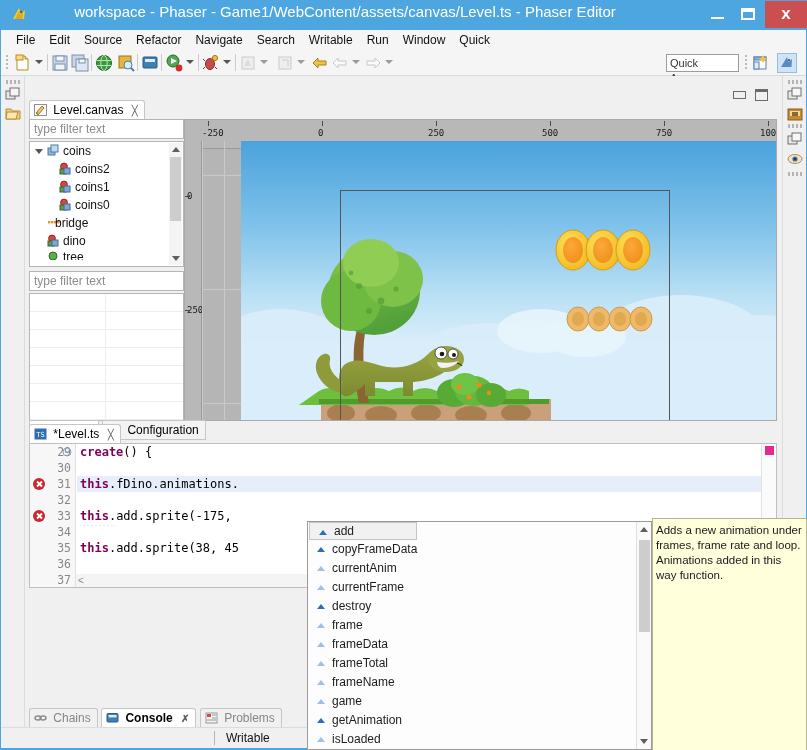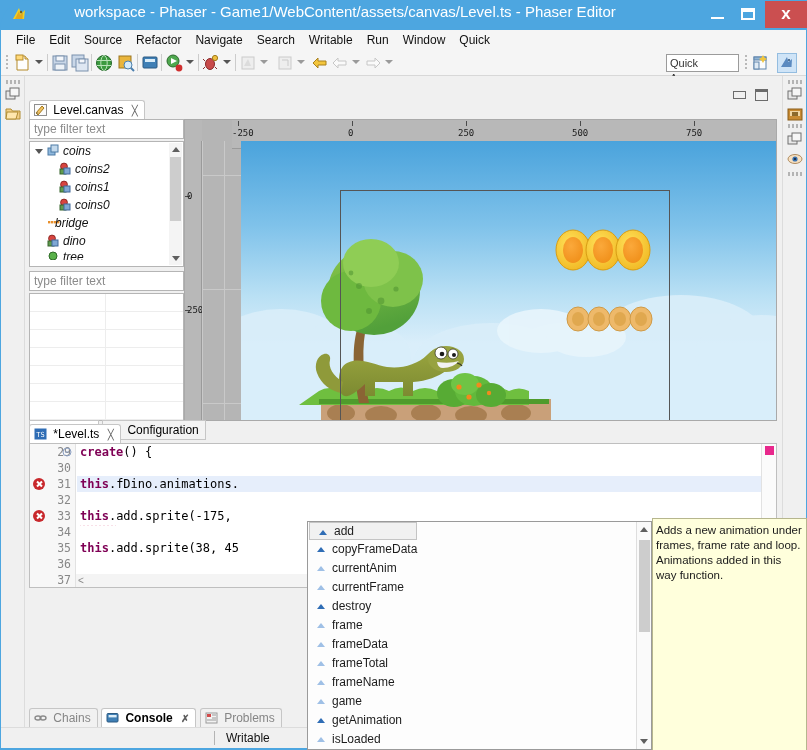--- a/index.html
+++ b/index.html
@@ -85,21 +85,21 @@
   .tab .tabicon { display:inline-block; width:13px; height:12px; vertical-align:-2px; margin-right:3px; }
   .tab .closex { display:inline-block; margin-left:5px; color:#5e5e5e; font-size:10px; }
 
   
   .leftcol { position:absolute; left:0; top:33px; width:155px; height:302px; background:#f0f0f0; }
   .filterbox {
     height:20px; border:1px solid #b5b5b5; background:#fff;
     font-size:12px; color:#8b8b8b; padding:2px 4px; line-height:15px;
   }
   .treebox { position:relative; border:1px solid #b5b5b5; background:#fff; overflow:hidden; }
-  .trow { position:relative; height:18px; line-height:18px; font-size:12px; white-space:nowrap; padding-left:15px;font-style:italic; }
+  .trow { position:relative; height:18px; line-height:18px; font-size:12px; white-space:nowrap; padding-left:15px; }
   .twist { position:absolute; left:6px; top:6px; width:0;height:0;
            border-top:4px solid transparent;border-bottom:4px solid transparent;border-left:5px solid #555;}
   .twist.open { border-left:4px solid transparent;border-right:4px solid transparent;
                 border-top:5px solid #555; border-bottom:none; left:5px; top:7px;}
   .ticon { position:absolute; width:13px; height:13px; top:2px; }
   .tlabel { position:absolute; font-size:12px; color:#111; top:0; }
 
   .vscroll { position:absolute; right:1px; top:1px; width:13px; bottom:1px; background:#f4f4f4; }
   .vthumb { position:absolute; left:1px; width:11px; background:#cdcdcd; }
   .sarrow { position:absolute; left:3px; width:0;height:0;
@@ -115,21 +115,21 @@
   .subtabs { position:absolute; left:0; bottom:0; height:20px; }
   .subtab {
     display:inline-block; height:20px; line-height:19px; padding:0 6px;
     font-size:12px; border:1px solid #c6c6c6; background:#f3f3f3; white-space:nowrap;
   }
   .subtab.active { background:#fff; border-bottom-color:#fff; }
   .subtab .sicon { display:inline-block; width:12px; height:11px; vertical-align:-1px; margin-right:3px; }
 
   
   .viewport { position:absolute; left:155px; top:33px; width:593px; height:302px; border:1px solid #a9a9a9; background:#b5b5b5; overflow:hidden;}
-  .ruler-h { position:absolute; left:17px; top:0; right:0; height:29px; background:#b8b8b8; border-bottom:1px solid #9a9a9a;margin-left:30px; }
+  .ruler-h { position:absolute; left:17px; top:0; right:0; height:29px; background:#b8b8b8; border-bottom:1px solid #9a9a9a; }
   .ruler-v { position:absolute; left:0; top:21px; width:17px; bottom:0; background:#b8b8b8; border-right:1px solid #9a9a9a; }
   .ruler-corner { position:absolute; left:0; top:0; width:17px; height:21px; background:#b8b8b8; }
   .rtickv { position:absolute; width:1px; height:5px; background:#4a4a4a; top:1px; }
   .rlbl { position:absolute; font-family:"DejaVu Sans Mono", monospace; font-size:9px; color:#1a1a1a; top:8px; }
   .rlblv { position:absolute; font-family:"DejaVu Sans Mono", monospace; font-size:9px; color:#1a1a1a; left:2px; }
   .rtickh { position:absolute; height:1px; width:5px; background:#4a4a4a; left:0; }
   .stage { position:absolute; left:17px; top:21px; right:0; bottom:0; overflow:hidden; }
   .gridline-v { position:absolute; top:0; bottom:0; width:1px; background:#c9c9c9; }
   .gridline-h { position:absolute; left:0; right:0; height:1px; background:#c9c9c9; }
   .scene { position:absolute; left:39px; top:0; width:560px; height:281px; overflow:hidden;

